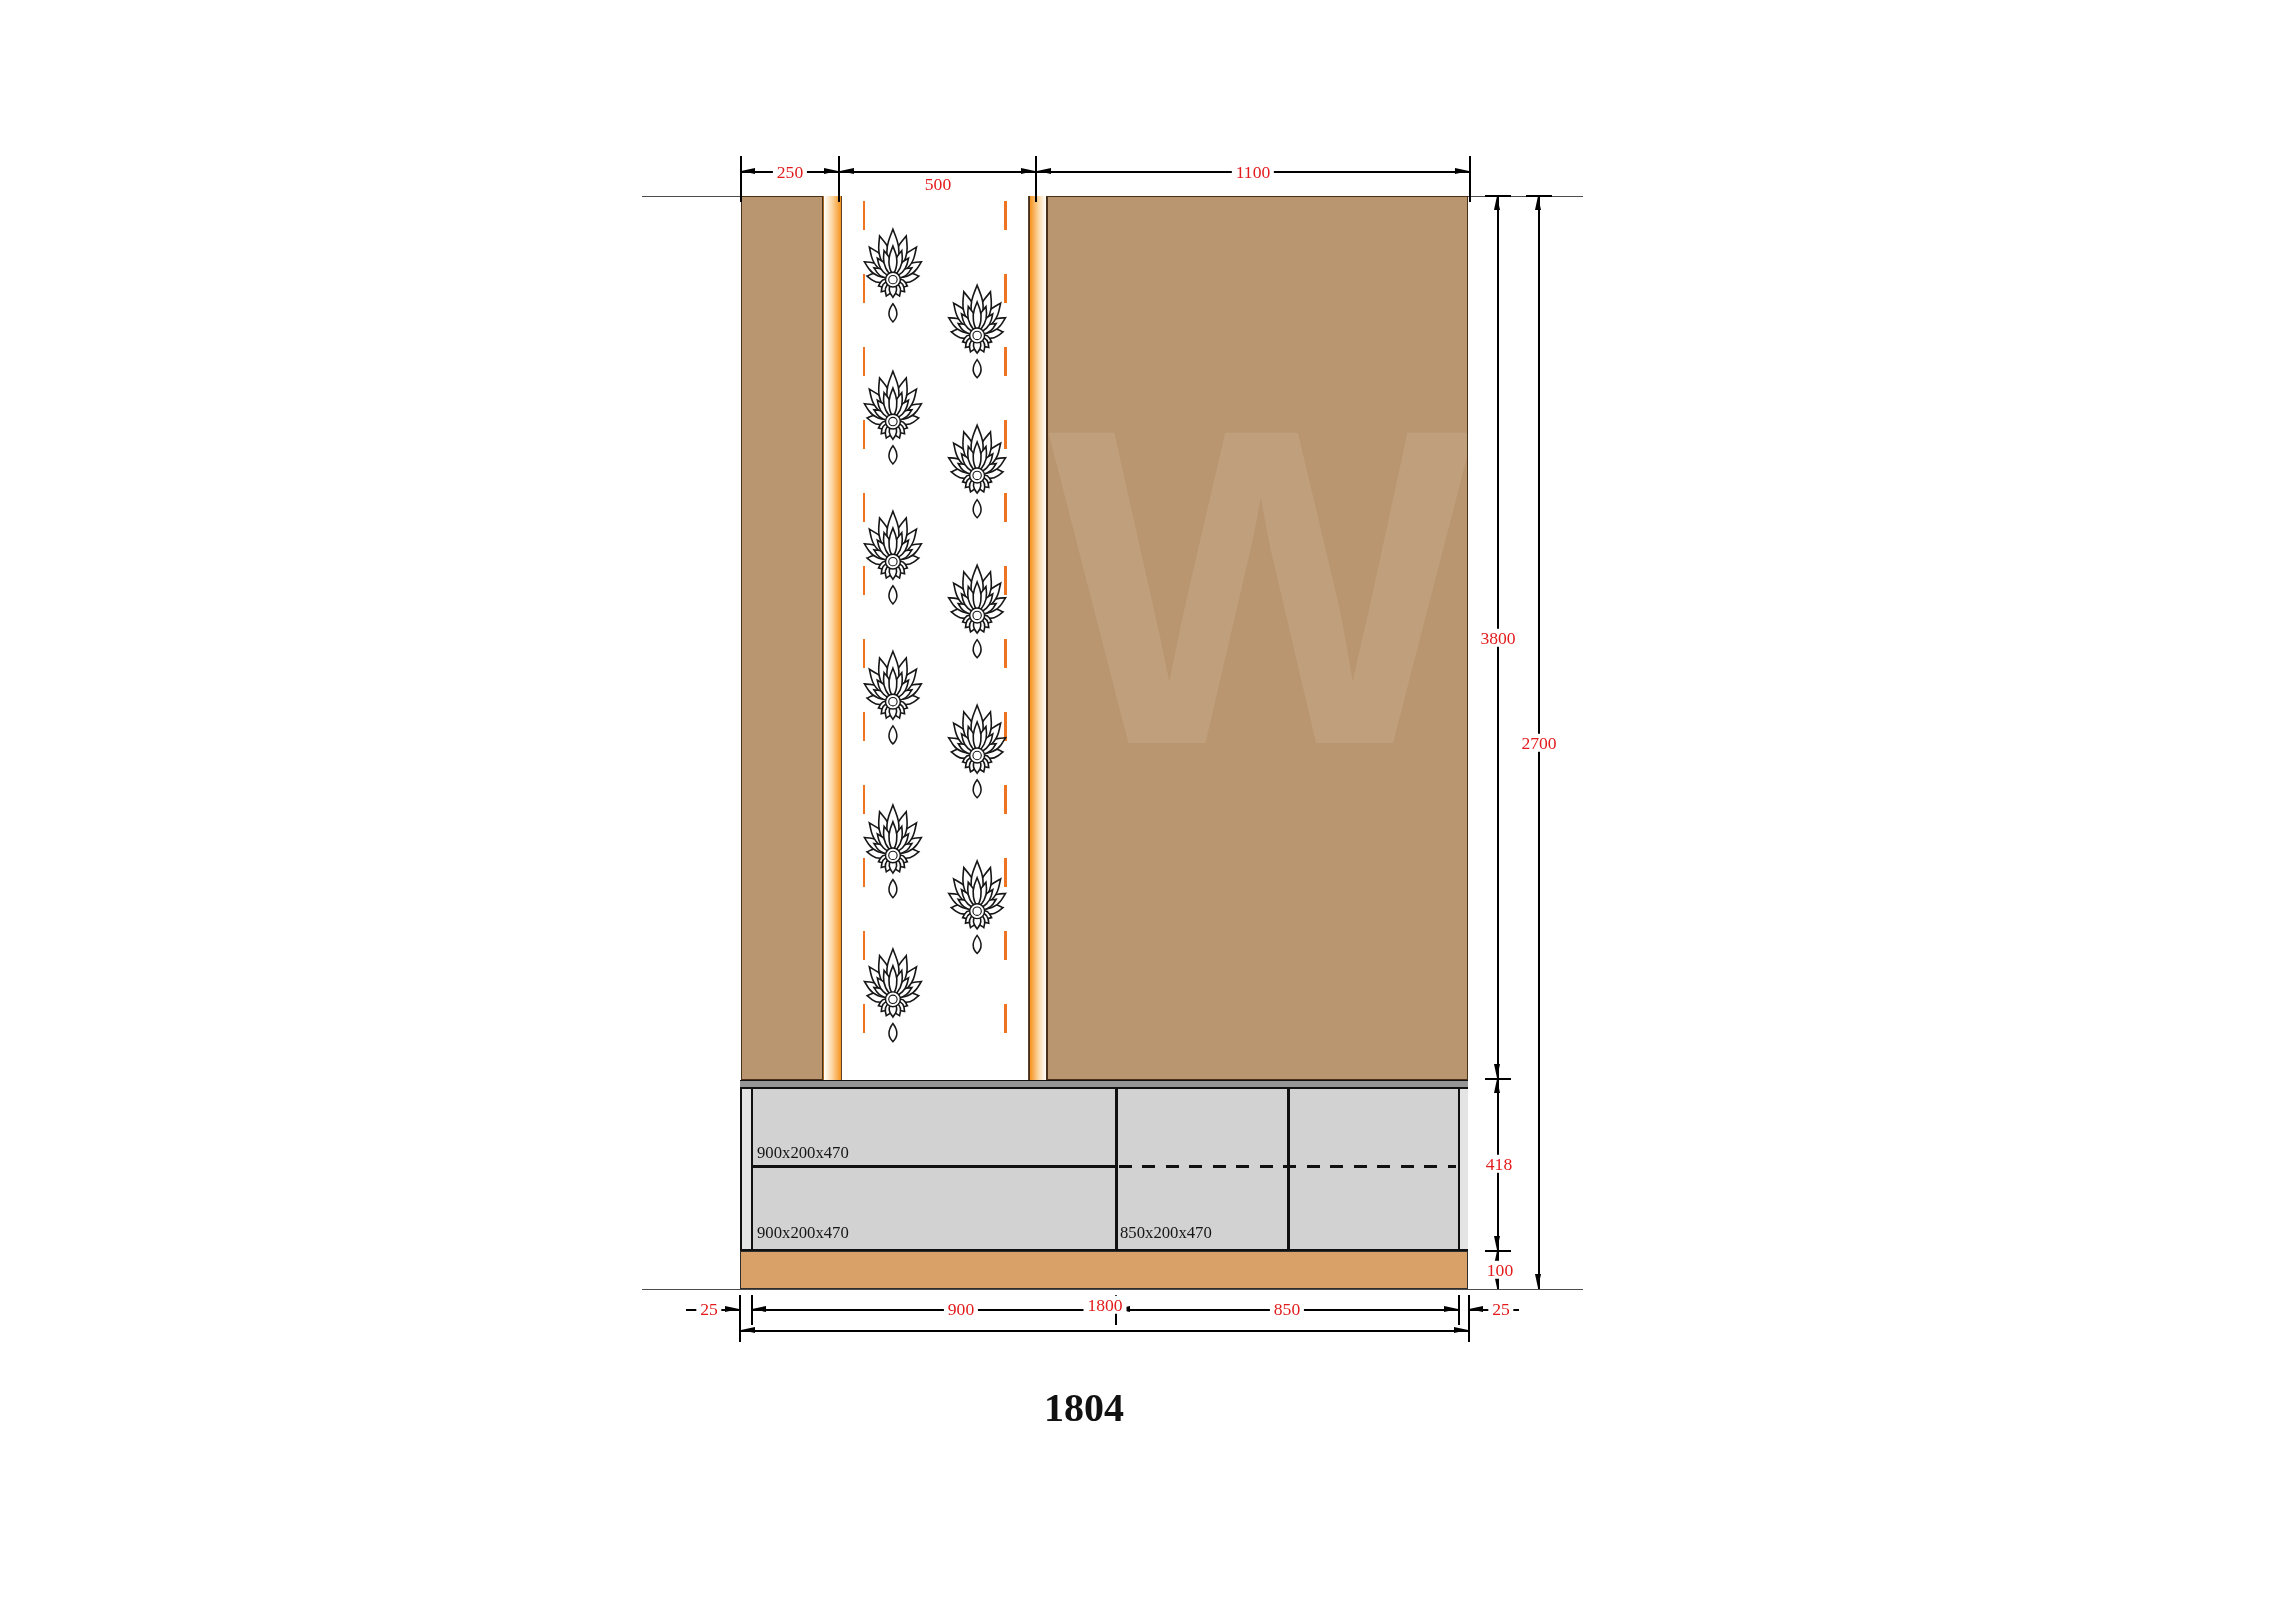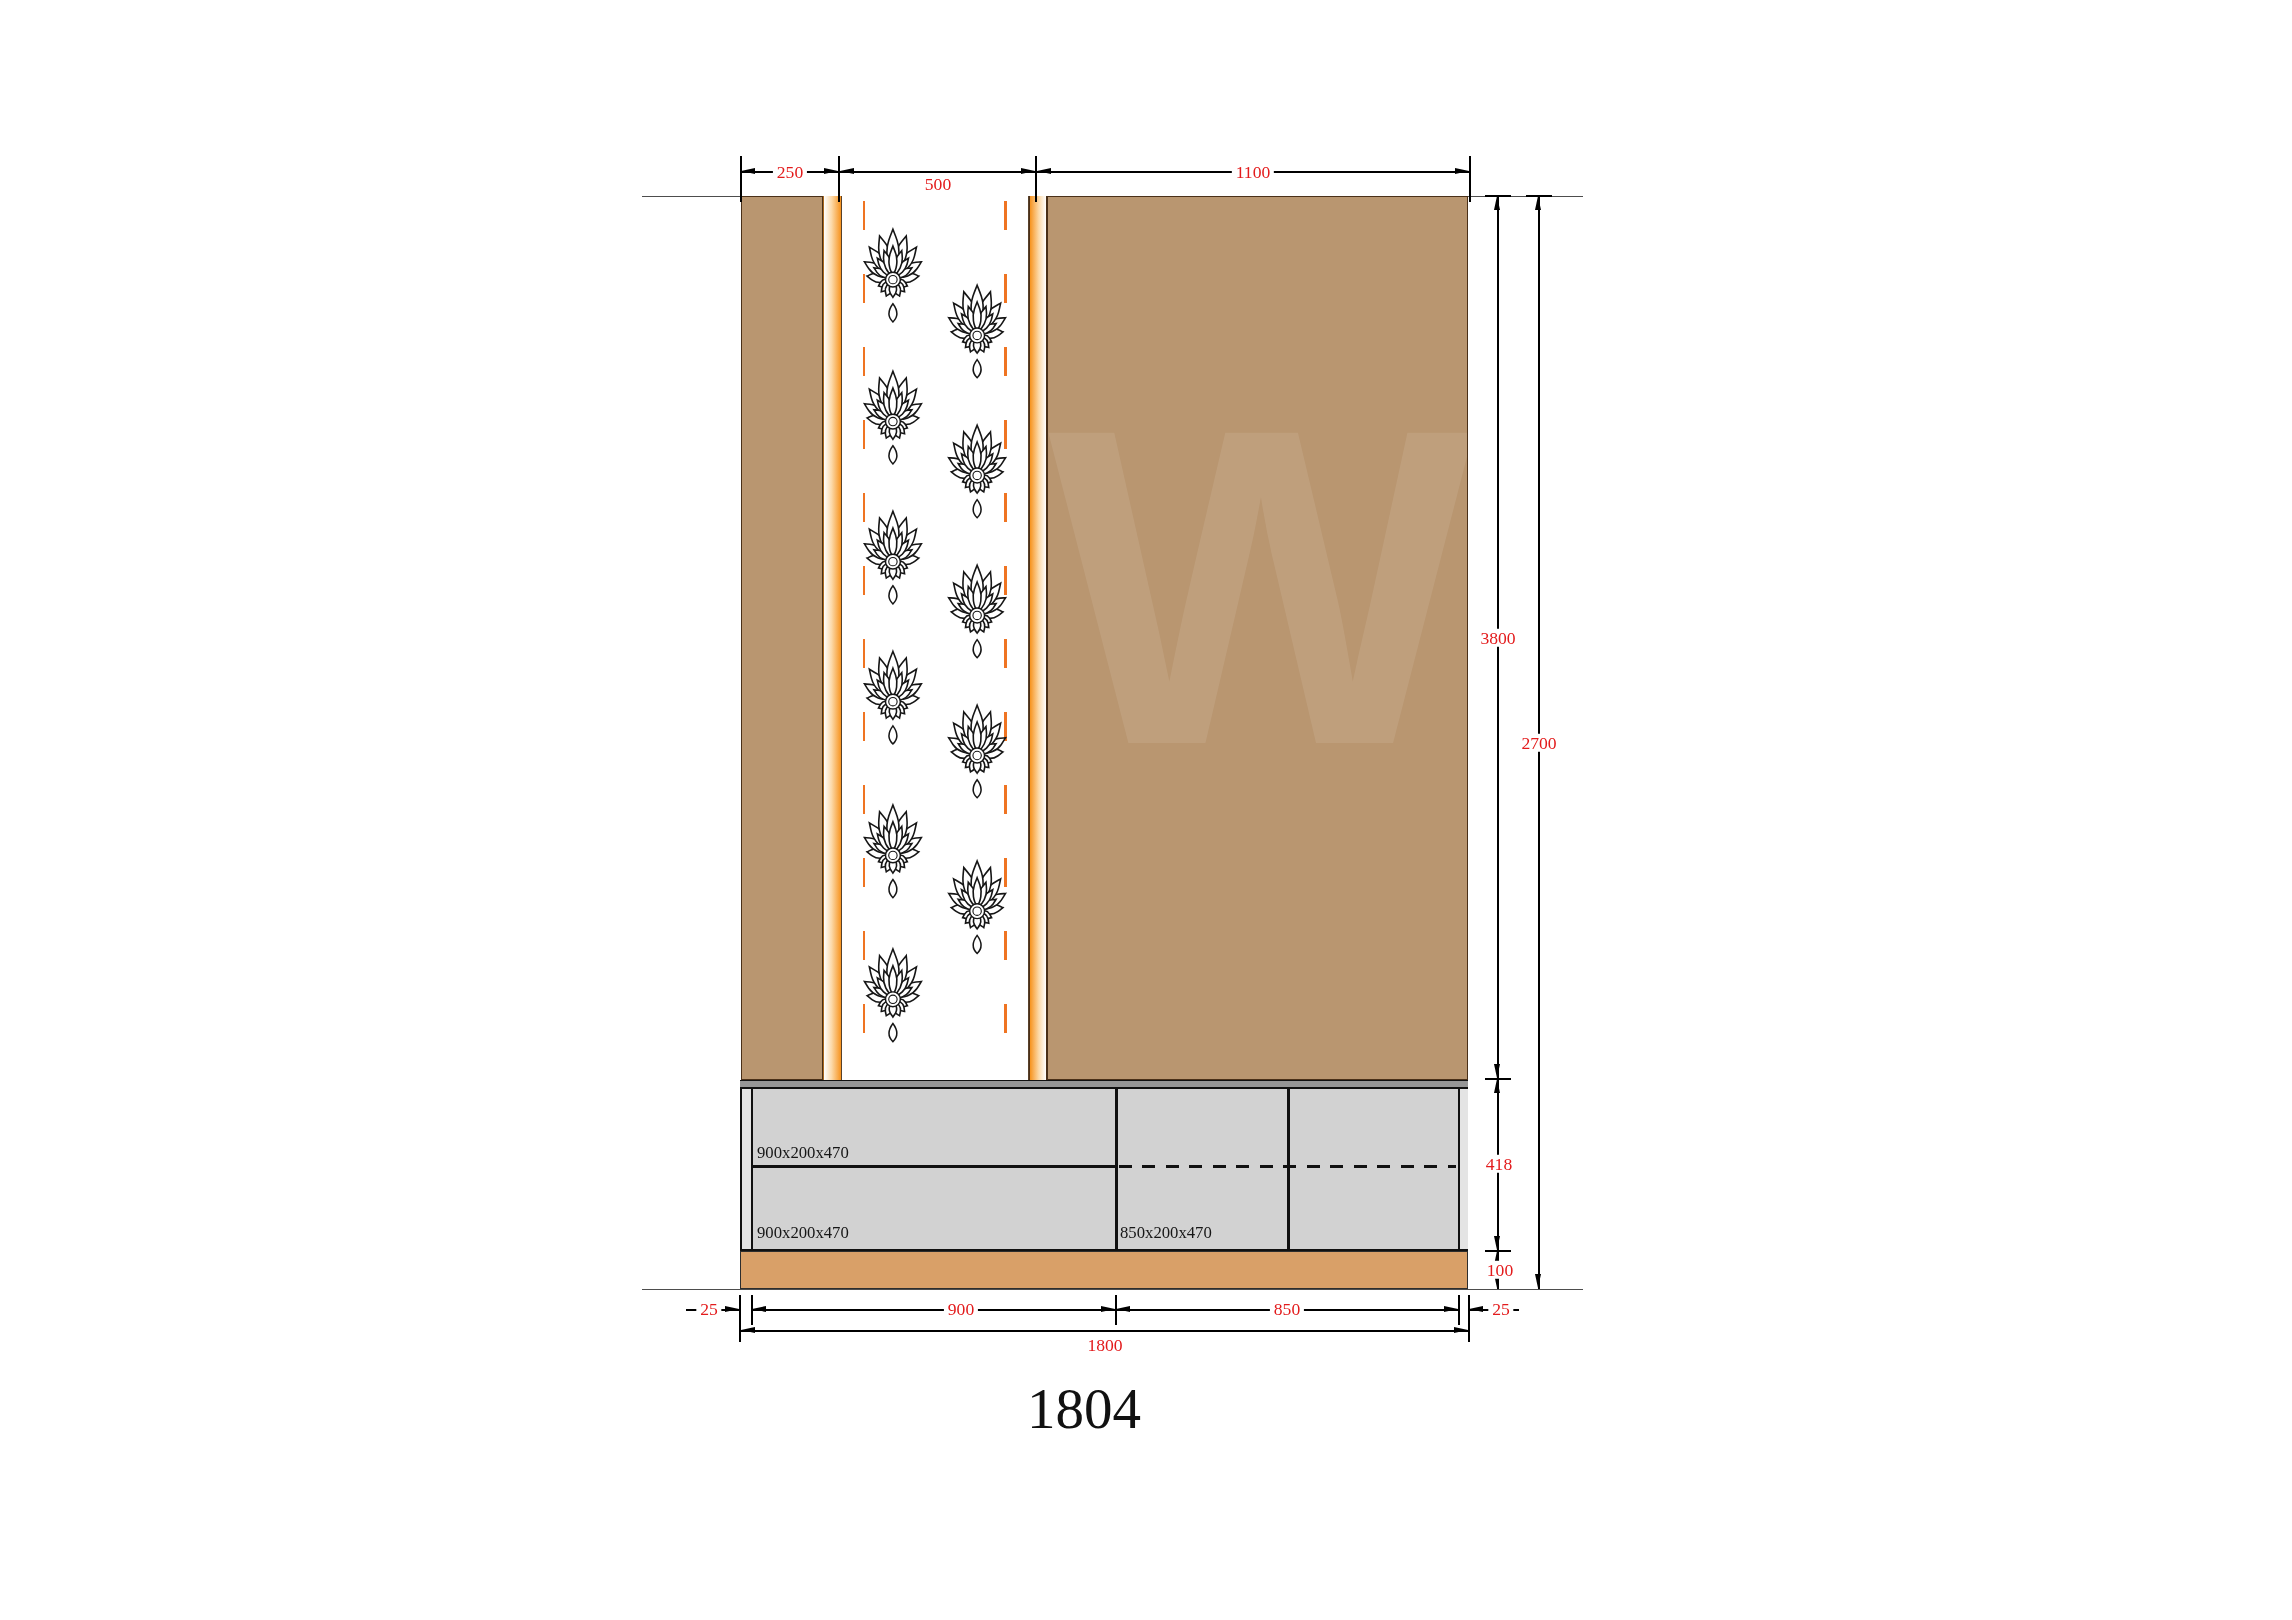--- a/index.html
+++ b/index.html
@@ -37,21 +37,21 @@
     background:repeating-linear-gradient(to bottom,var(--dash-orange,#ef7422) 0 29px,transparent 29px 73px);
   }
   #watermark{
     position:absolute;left:0;right:0;top:165px;text-align:center;
     font-family:"Liberation Sans", sans-serif;font-weight:bold;
     font-size:451px;line-height:1;color:rgba(255,255,255,0.09);
     user-select:none;
   }
   #title{
     position:absolute;transform:translate(-50%,-50%);
-    left:1084px;top:1408px;color:#111;font-size:57px;line-height:1;
+    left:1084px;top:1408px;color:#111;font-size:40px;line-height:1;font-weight:bold;
   }
   .dashed-h{
     position:absolute;height:2.9px;
     background:repeating-linear-gradient(to right,#111 0 12.7px,transparent 12.7px 23.5px);
   }
 </style>
 </head>
 <body>
 
 <div id="canvas">
@@ -185,18 +185,18 @@
   <div class="arr arr-r" style="left:1444px;top:1306px;"></div>
   <div class="arr arr-l" style="left:1469px;top:1306px;"></div>
   <div class="chip" style="left:709px;top:1309px;">25</div>
   <div class="chip" style="left:933px;top:1309px;margin-left:28px;">900</div>
   <div class="chip" style="left:1287px;top:1309px;">850</div>
   <div class="chip" style="left:1501px;top:1309px;">25</div>
 
   <div class="dl" style="left:740px;top:1330px;width:728px;height:1.5px;"></div>
   <div class="arr arr-l" style="left:741px;top:1327px;"></div>
   <div class="arr arr-r" style="left:1454px;top:1327px;"></div>
-  <div class="chip" style="left:1105px;top:1345px;">1800</div>
+  <div class="chip" style="left:1105px;top:1305px;">1800</div>
 
   <div id="title">1804</div>
 
 </div>
 
 
 </body></html>

